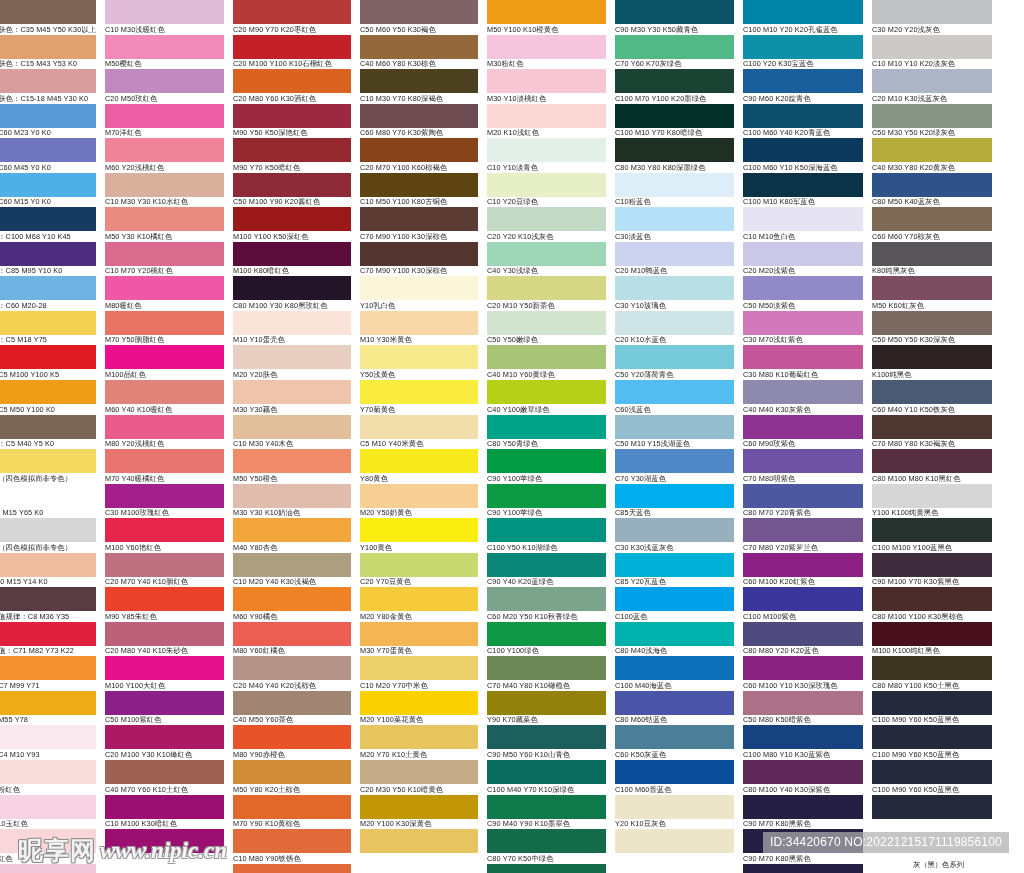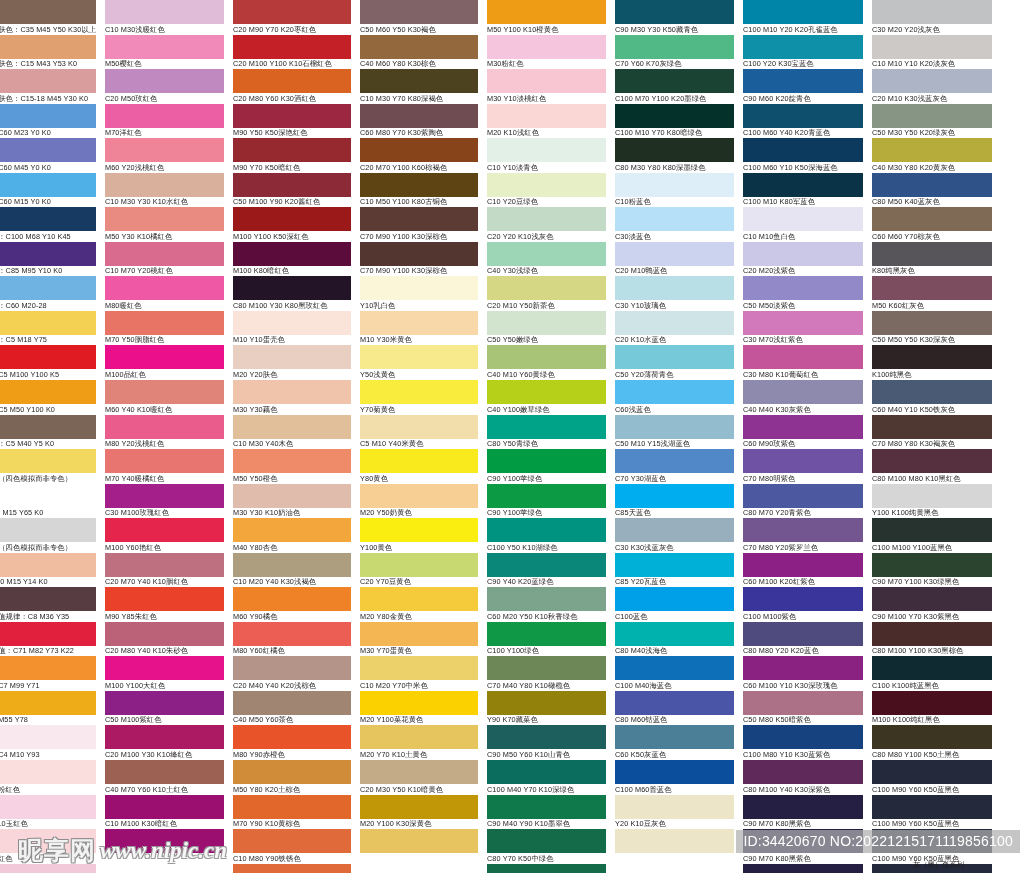--- a/index.html
+++ b/index.html
@@ -87,24 +87,24 @@
     color:#f7f7f7;
     letter-spacing:0px;
     text-shadow:
       -1px -1px 0 #9a9a9a, 1px -1px 0 #9a9a9a,
       -1px 1px 0 #9a9a9a, 1px 1px 0 #9a9a9a;
     font-family:"Liberation Serif",serif;
   }
   
   #idbar{
     position:absolute;
-    right:4px;bottom:20px;
+    right:15px;bottom:20px;
     background:rgba(175,175,175,.72);
     color:#ffffff;
-    font-size:14px;
+    font-size:12px;
     padding:3px 7px 4px 7px;
     letter-spacing:.2px;
     white-space:nowrap;
     z-index:21;
     font-family:"Liberation Sans",sans-serif;
   }
   #footnote{
     position:absolute;
     right:60px;bottom:3px;
     font-size:7.3px;
@@ -898,34 +898,26 @@
       </div>
       <div class="cell">
         <div class="sw" style="background: rgb(214, 214, 214);"></div>
         <div class="lbl">Y100 K100纯黄黑色</div>
       </div>
       <div class="cell">
         <div class="sw" style="background: rgb(39, 51, 47);"></div>
         <div class="lbl">C100 M100 Y100蓝黑色</div>
       </div>
       <div class="cell">
-        <div class="sw" style="background: rgb(43, 68, 48);"></div>
-        <div class="lbl">C90 M70 Y100 K30绿黑色</div>
-      </div>
-      <div class="cell">
         <div class="sw" style="background: rgb(63, 45, 61);"></div>
         <div class="lbl">C90 M100 Y70 K30紫黑色</div>
       </div>
       <div class="cell">
         <div class="sw" style="background: rgb(74, 44, 43);"></div>
         <div class="lbl">C80 M100 Y100 K30黑棕色</div>
-      </div>
-      <div class="cell">
-        <div class="sw" style="background: rgb(15, 42, 49);"></div>
-        <div class="lbl">C100 K100纯蓝黑色</div>
       </div>
       <div class="cell">
         <div class="sw" style="background: rgb(74, 15, 29);"></div>
         <div class="lbl">M100 K100纯红黑色</div>
       </div>
       <div class="cell">
         <div class="sw" style="background: rgb(59, 53, 34);"></div>
         <div class="lbl">C80 M80 Y100 K50土黑色</div>
       </div>
       <div class="cell">

